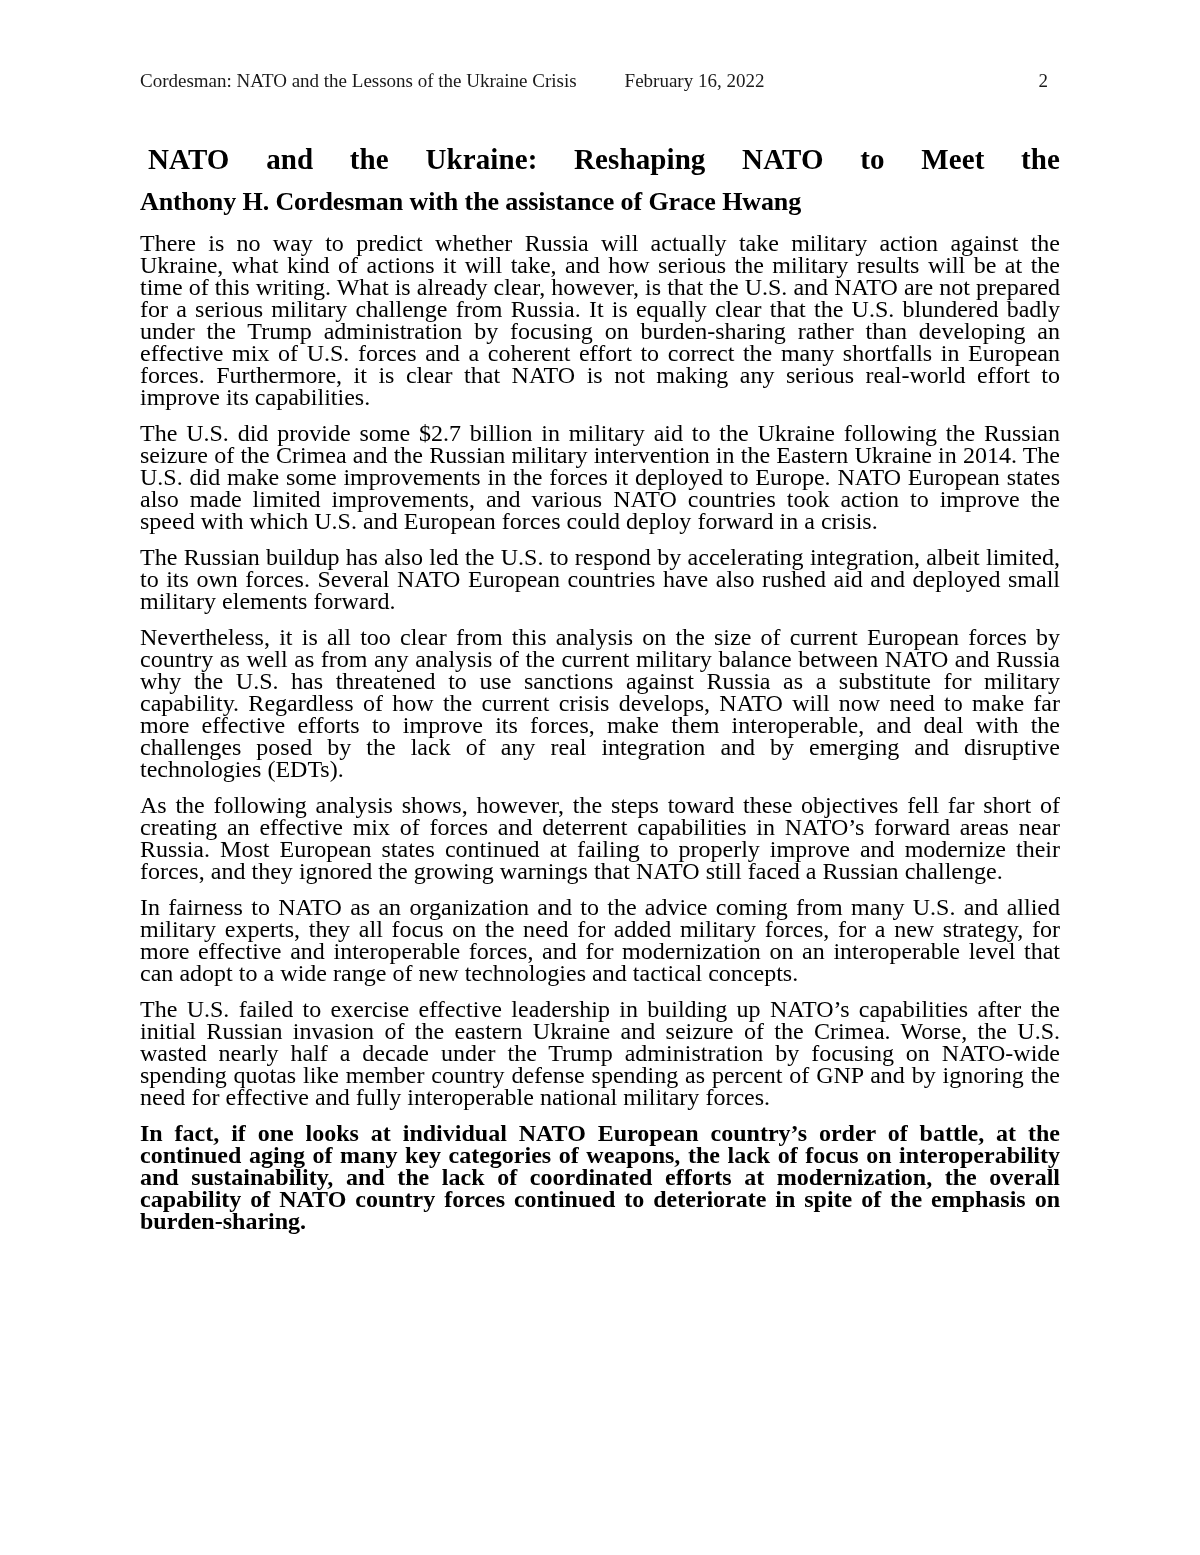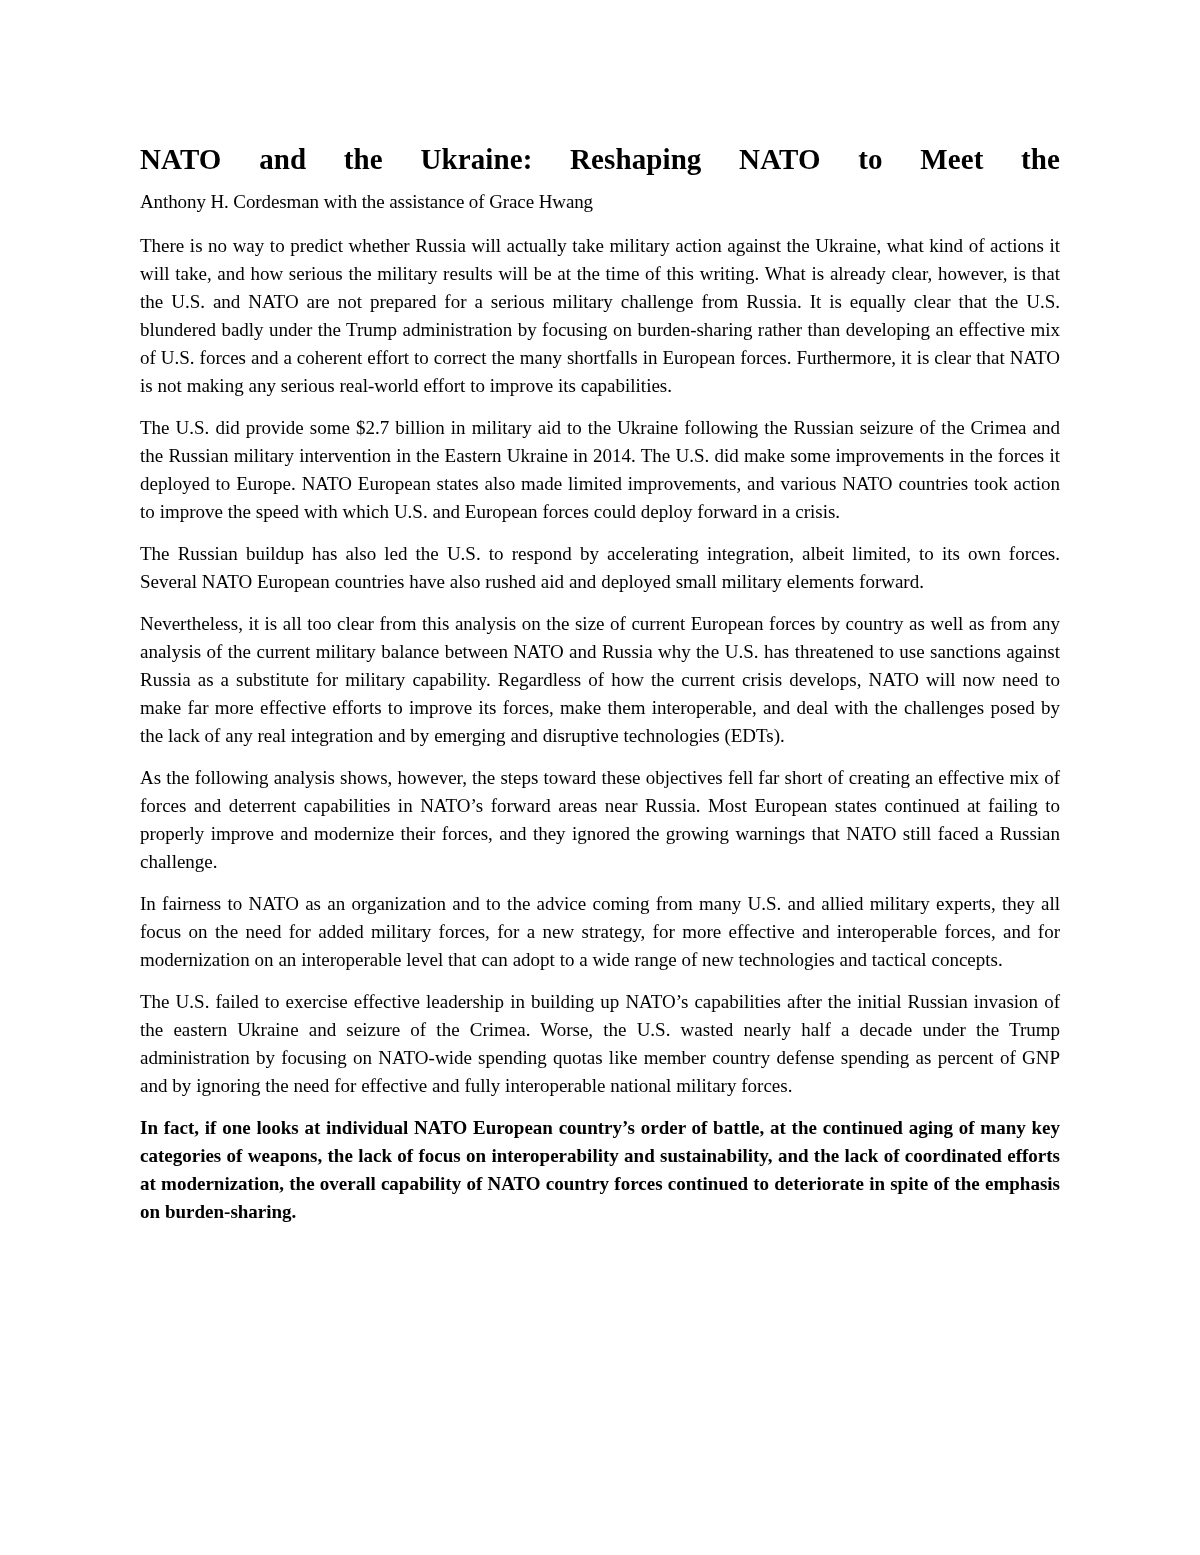--- a/index.html
+++ b/index.html
@@ -61,57 +61,63 @@
     line-height: 39px;
     font-weight: bold;
     text-align: justify;
     text-align-last: left;
     letter-spacing: 0.1px;
   }
   h1.doc-title .line1 {
     display: block;
     text-align: justify;
     text-align-last: justify;
+    margin-left: 8px;
   }
   h1.doc-title .line2 {
     display: block;
   }
 
   h2.doc-byline {
     margin: 6px 0 0 0;
     padding: 0;
-    font-size: 19px;
+    font-size: 26px;
     line-height: 34px;
-    font-weight: normal;
+    font-weight: bold;
     letter-spacing: -0.1px;
   }
 
   .paragraphs {
     margin-top: 13px;
   }
   p.doc-para {
     margin: 0 0 14px 0;
     padding: 0;
-    font-size: 19px;
-    line-height: 28px;
+    font-size: 24px;
+    line-height: 22px;
     text-align: justify;
     text-align-last: left;
     hyphens: none;
     word-spacing: 0.1px;
   }
   p.doc-para:last-child {
     margin-bottom: 0;
     font-weight: bold;
   }
 </style>
 </head>
 <body>
 
 <div class="page">
 
+  <div class="running-header">
+    <span class="hdr-title">Cordesman: NATO and the Lessons of the Ukraine Crisis</span>
+    <span class="hdr-date">February 16, 2022</span>
+    <span class="hdr-pageno">2</span>
+  </div>
 
   <div class="doc-body">
 
     <h1 class="doc-title">
       <span class="line1">NATO and the Ukraine: Reshaping NATO to Meet the</span>
     </h1>
 
     <h2 class="doc-byline">Anthony H. Cordesman with the assistance of Grace Hwang</h2>
 
     <div class="paragraphs">

